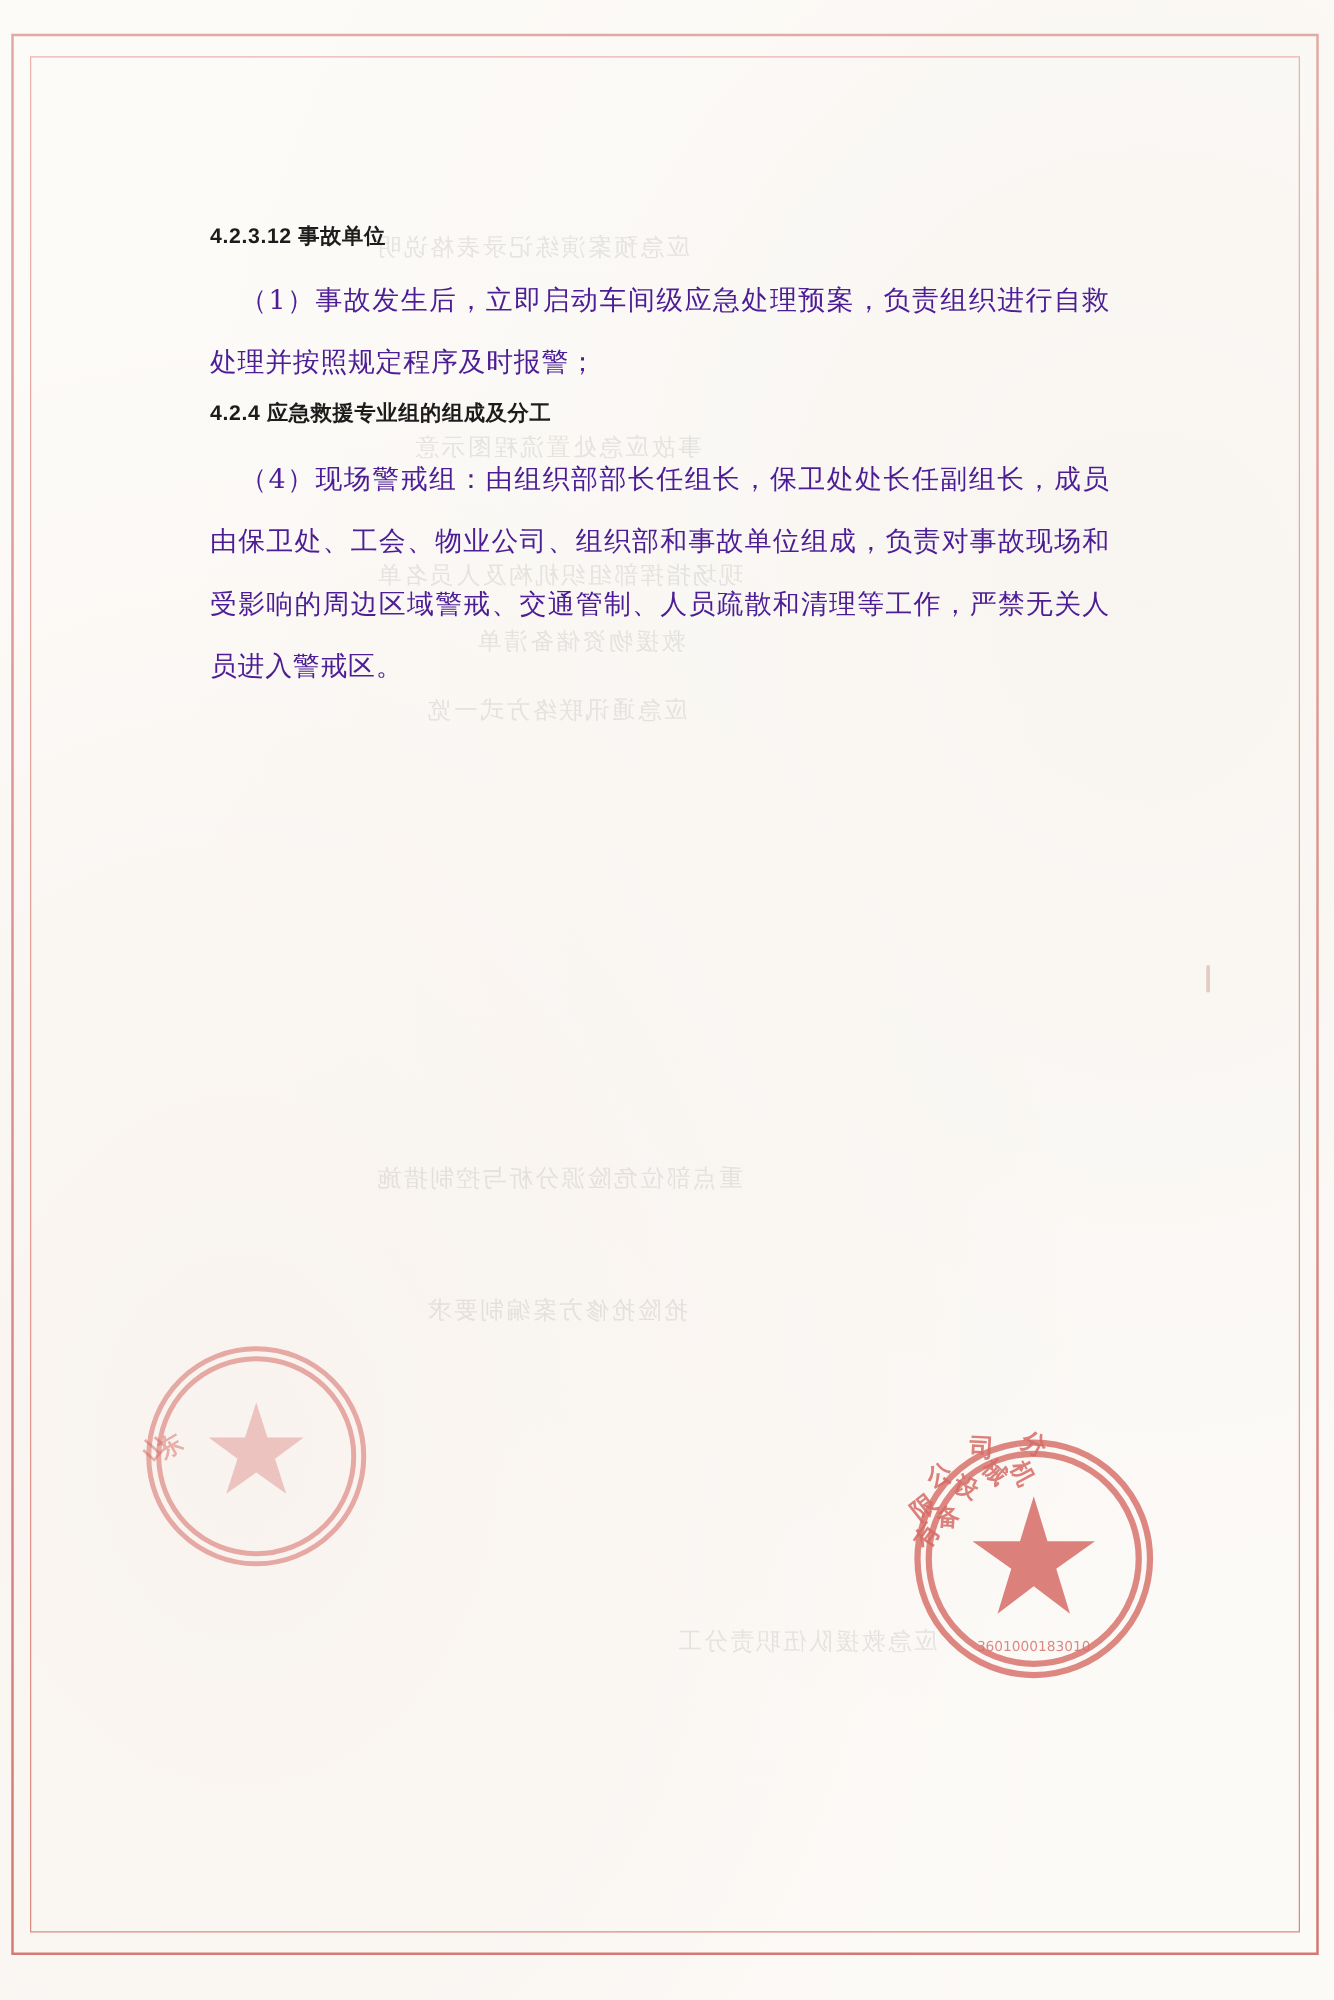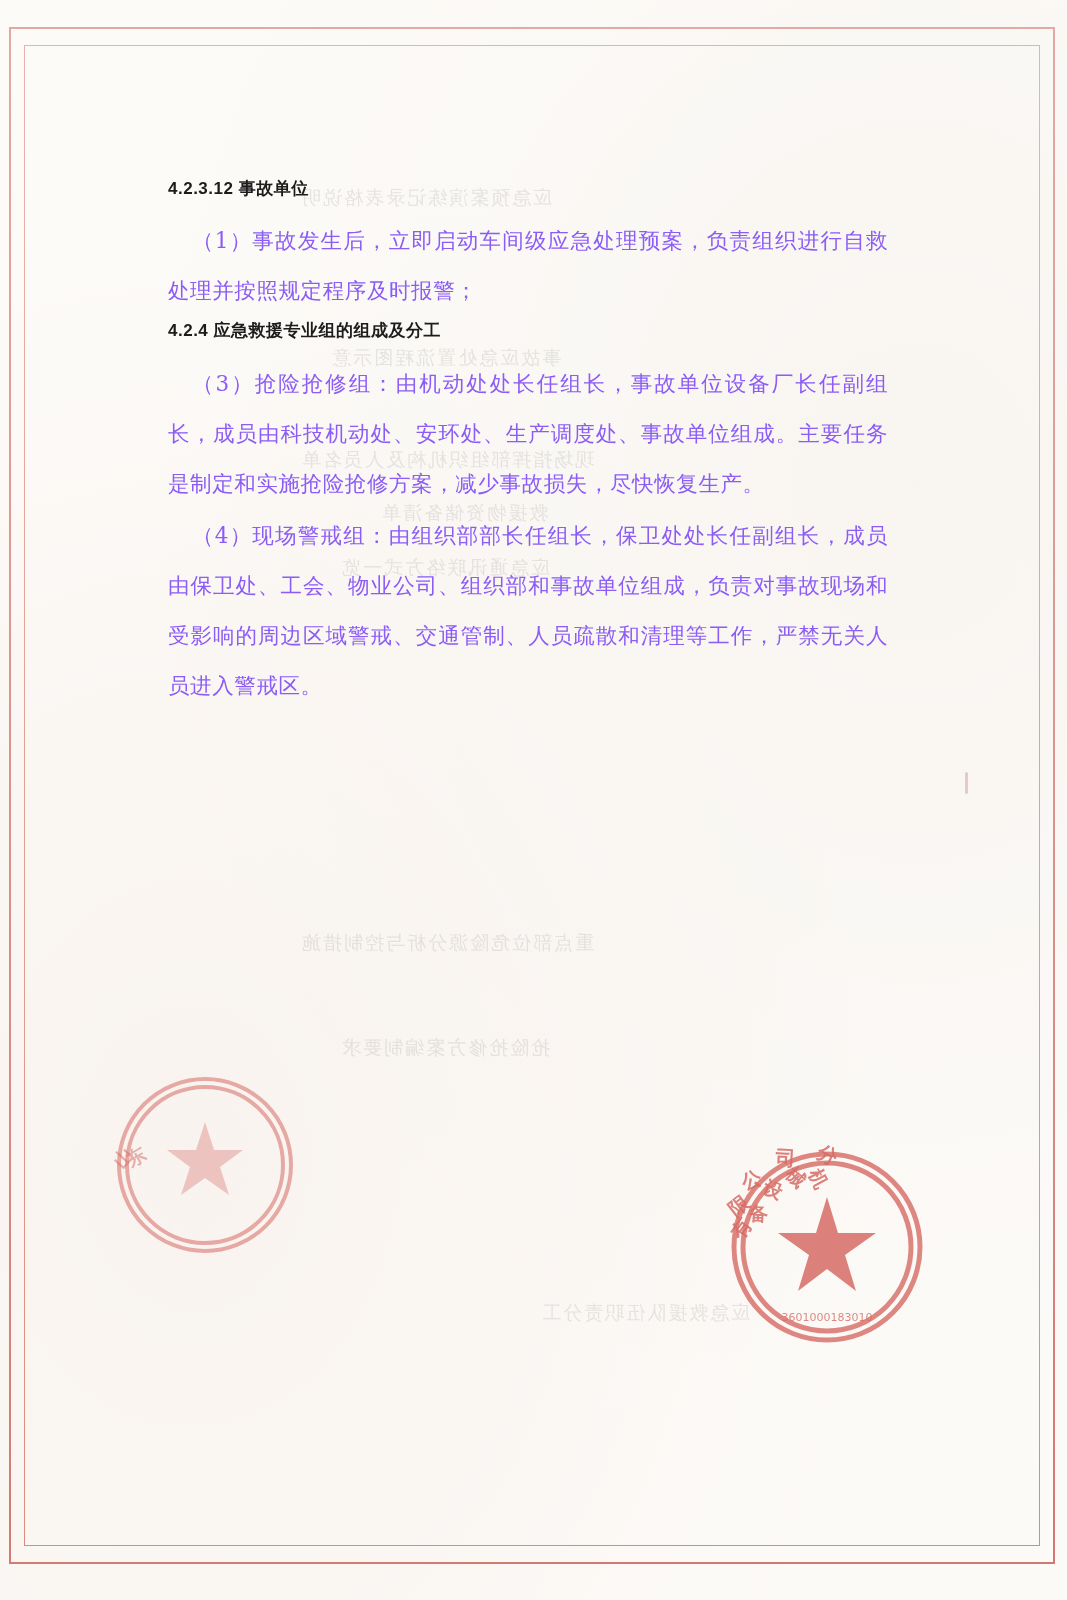--- a/index.html
+++ b/index.html
@@ -65,21 +65,21 @@
     color: #1c1c1c;
     letter-spacing: 0.5px;
     margin: 0 0 14px 0;
     line-height: 1.5;
   }
   .heading.second {
     margin-bottom: 16px;
   }
   p.para {
     font-size: 21.5px;
-    color: #8b5cf6;
+    color: #4c1d95;
     line-height: 50px;
     margin: 0 0 2px 0;
     text-indent: 24px;
     letter-spacing: 0.6px;
     text-align: justify;
     text-justify: inter-ideograph;
   }
   p.para.tight {
     margin-bottom: 0;
   }
@@ -130,21 +130,20 @@
   <div class="ghost" style="left:540px; top:1300px;">应急救援队伍职责分工</div>
 
   <div class="content">
 
     <h2 class="heading">4.2.3.12 事故单位</h2>
 
     <p class="para">（1）事故发生后，立即启动车间级应急处理预案，负责组织进行自救处理并按照规定程序及时报警；</p>
 
     <h2 class="heading second">4.2.4 应急救援专业组的组成及分工</h2>
 
-    <p class="para">（3）抢险抢修组：由机动处处长任组长，事故单位设备厂长任副组长，成员由科技机动处、安环处、生产调度处、事故单位组成。主要任务是制定和实施抢险抢修方案，减少事故损失，尽快恢复生产。</p>
     <p class="para tight">（4）现场警戒组：由组织部部长任组长，保卫处处长任副组长，成员由保卫处、工会、物业公司、组织部和事故单位组成，负责对事故现场和受影响的周边区域警戒、交通管制、人员疏散和清理等工作，严禁无关人员进入警戒区。</p>
 
   </div>
 
   <div class="seal" style="left:110px; top:1070px;">
     <svg width="190" height="190" viewBox="0 0 190 190">
       <g fill="none" stroke="#c8352e" stroke-width="4" opacity="0.55">
         <circle cx="95" cy="95" r="86"></circle>
         <circle cx="95" cy="95" r="78"></circle>
       </g>

